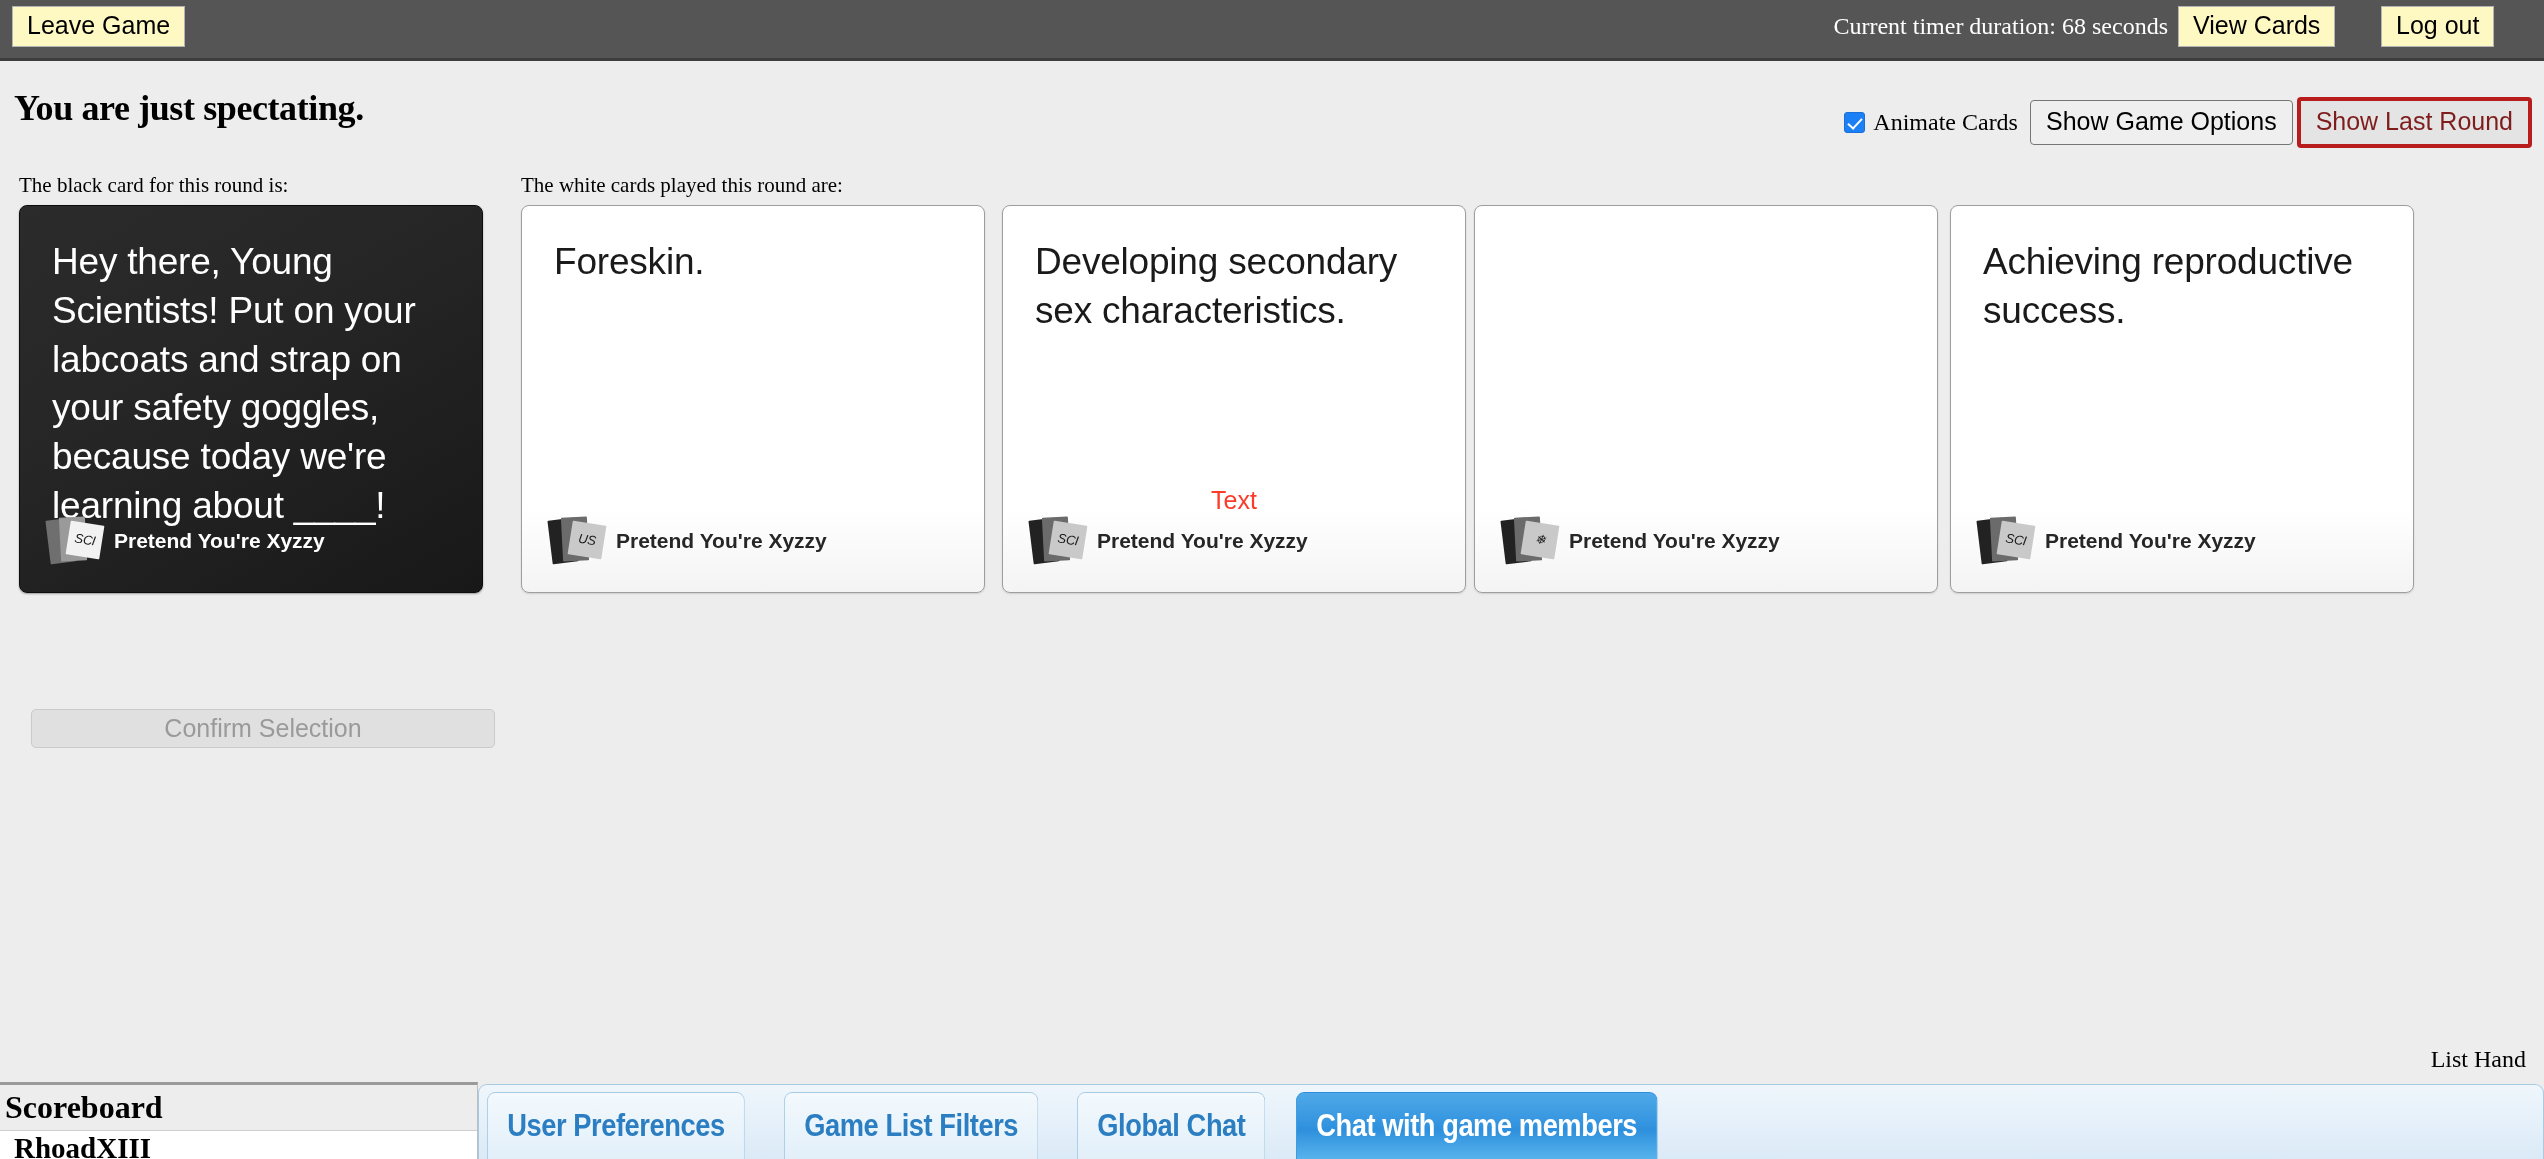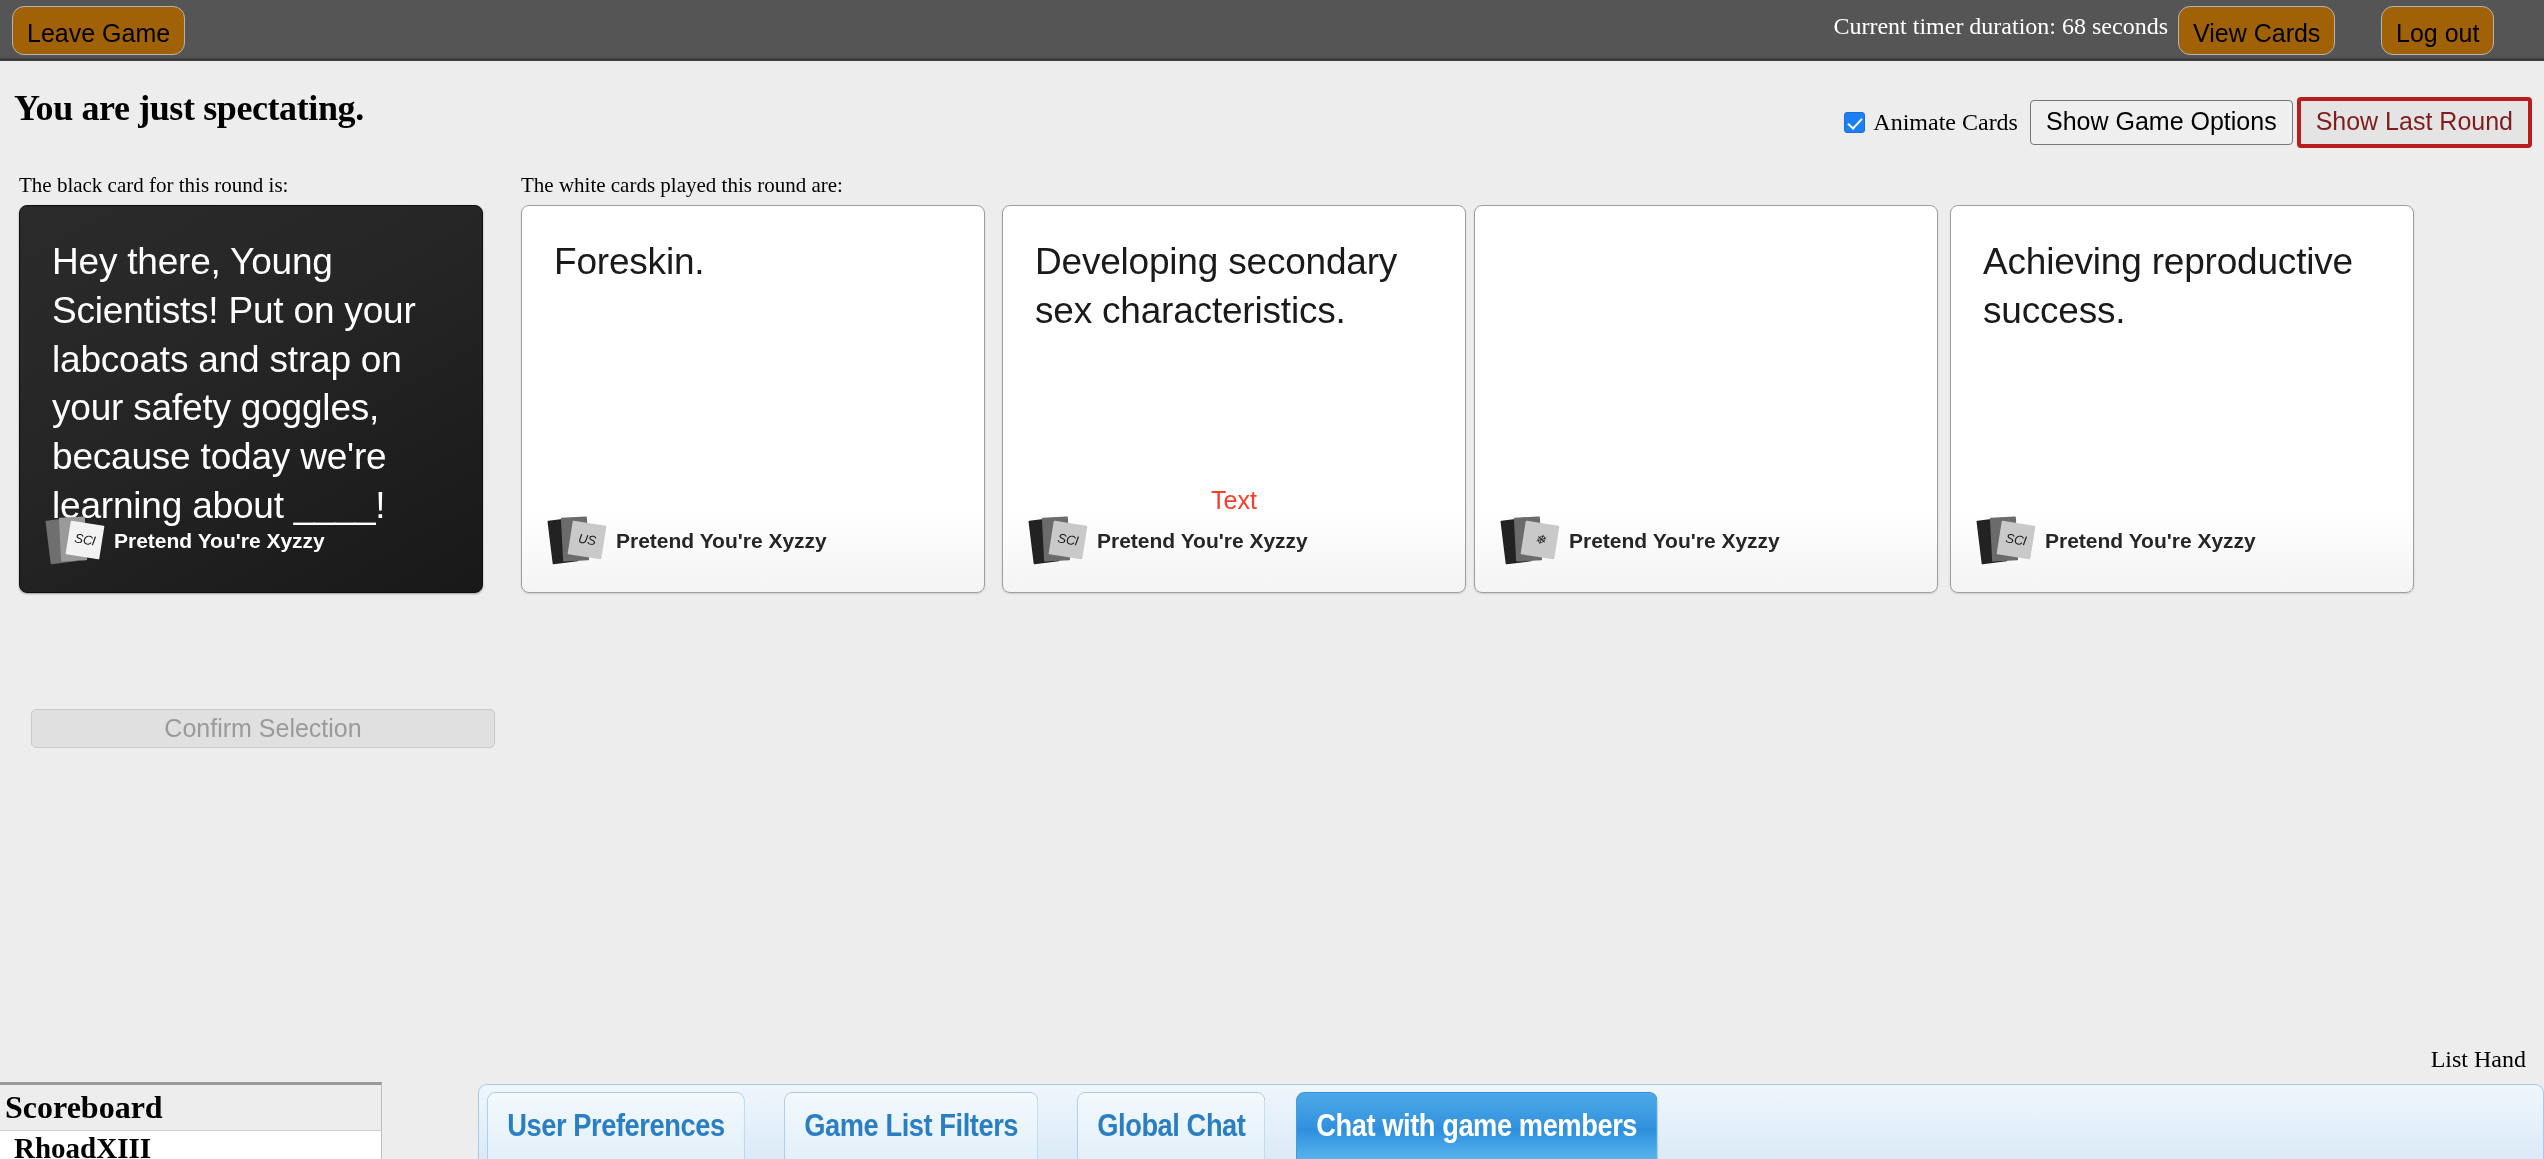--- a/index.html
+++ b/index.html
@@ -13,28 +13,28 @@
 
   
   #navbar {
     position: absolute; left: 0; top: 0;
     width: 2544px; height: 61px;
     background: #555555;
     border-bottom: 3px solid #3d3d3d;
   }
   .nav-btn {
     position: absolute;
-    background: #a16207;
+    background: #fef9c3;
     border: 1px solid #b4b4b4;
-    border-radius: 12px;
+    border-radius: 0;
     font-family: "Liberation Sans", sans-serif;
     font-size: 25px;
     color: #000;
     line-height: 1;
-    padding: 14px 14px 8px 14px;
+    padding: 6px 14px 8px 14px;
     cursor: pointer;
     white-space: nowrap;
   }
   #leave-game-btn { left: 12px; top: 6px; }
   #view-cards-btn { left: 2178px; top: 6px; }
   #logout-btn     { left: 2381px; top: 6px; }
   #timer-text {
     position: absolute;
     right: 376px; top: 13px;
     color: #ffffff;
@@ -239,21 +239,21 @@
     right: 18px; top: 1046px;
     font-family: "Liberation Serif", serif;
     font-size: 24px;
     color: #000;
   }
 
   
   #scoreboard {
     position: absolute;
     left: 0; top: 1082px;
-    width: 382px; height: 77px;
+    width: 478px; height: 77px;
     background: #ededed;
     border-top: 3px solid #9a9a9a;
     border-right: 1px solid #bdbdbd;
   }
   #scoreboard-title {
     position: absolute;
     left: 5px; top: 4px;
     font-family: "Liberation Serif", serif;
     font-weight: bold;
     font-size: 32px;

